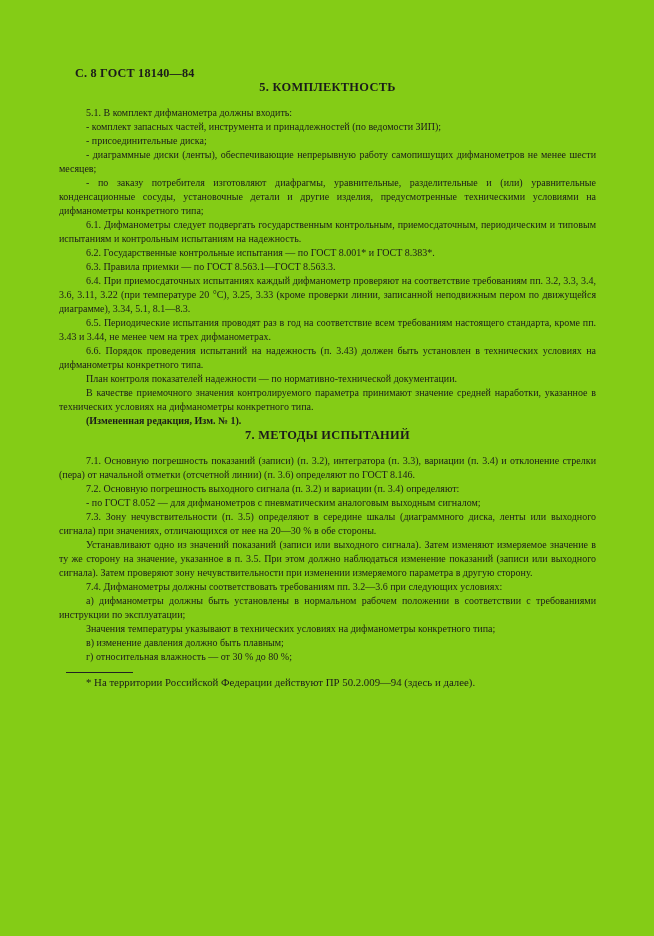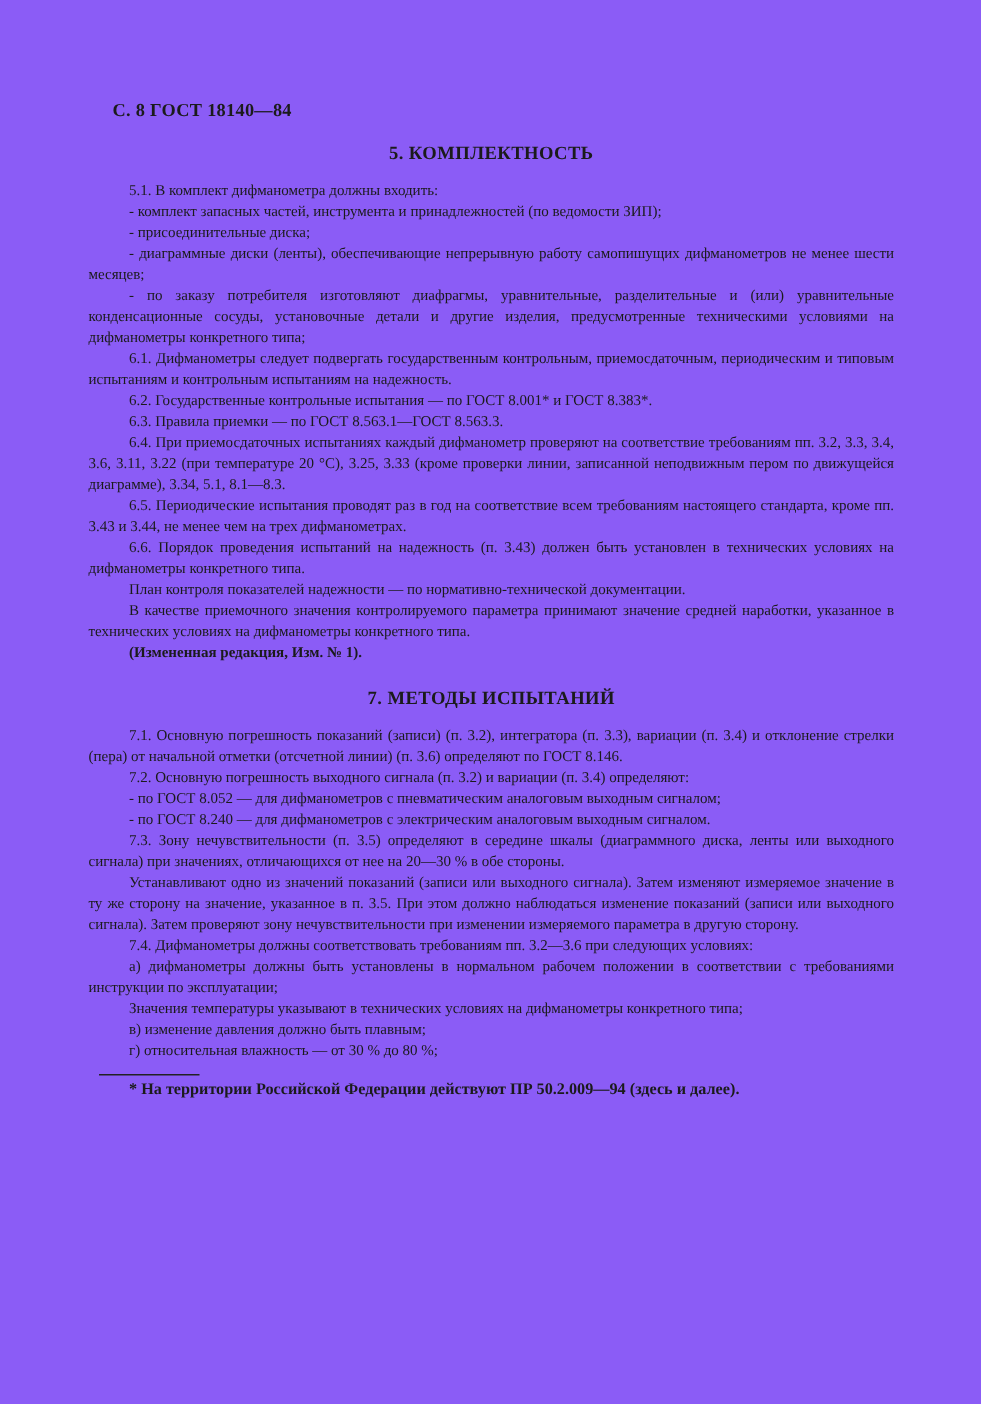--- a/index.html
+++ b/index.html
@@ -8,41 +8,40 @@
     width: 654px;
     height: 936px;
     position: relative;
     font-family: "Liberation Serif", serif;
     color: #1b1b1b;
     overflow: hidden;
   }
   .page {
     position: absolute;
     inset: 0;
-    background: #8b5cf6;
+    background: #84cc16;
   }
   .content {
     position: absolute;
     left: 59px;
     top: 66px;
     width: 537px;
   }
   .doc-header {
     margin-left: 16px;
     font-size: 12.2px;
     line-height: 14px;
     font-weight: bold;
     letter-spacing: 0.2px;
   }
   .section-title {
     text-align: center;
     font-weight: bold;
     font-size: 12.4px;
     line-height: 15px;
-    margin-top: 15px;
     margin-bottom: 11px;
     letter-spacing: 0.3px;
   }
   .para {
     font-size: 10px;
     line-height: 14px;
     text-align: justify;
     text-indent: 27px;
   }
   .para.bold { font-weight: bold; }
@@ -52,21 +51,20 @@
     width: 67px;
     height: 0;
     border-top: 1.5px solid #222222;
   }
   .footnote {
     font-size: 10.8px;
     line-height: 13px;
     text-indent: 27px;
     margin-top: 3px;
     text-align: justify;
-    font-weight: bold;
   }
 </style>
 </head>
 <body>
 
 <div class="page">
   <div class="content">
     <div class="doc-header">С. 8 ГОСТ 18140—84</div>
 
     <div id="doc-body">
@@ -87,21 +85,20 @@
           <p class="para">6.6. Порядок проведения испытаний на надежность (п. 3.43) должен быть установлен в технических условиях на дифманометры конкретного типа.</p>
           <p class="para">План контроля показателей надежности — по нормативно-технической документации.</p>
           <p class="para">В качестве приемочного значения контролируемого параметра принимают значение средней наработки, указанное в технических условиях на дифманометры конкретного типа.</p>
           <p class="para bold">(Измененная редакция, Изм. № 1).</p>
         </div>
         <div class="section-title">7. МЕТОДЫ ИСПЫТАНИЙ</div>
         <div class="section-body">
           <p class="para">7.1. Основную погрешность показаний (записи) (п. 3.2), интегратора (п. 3.3), вариации (п. 3.4) и отклонение стрелки (пера) от начальной отметки (отсчетной линии) (п. 3.6) определяют по ГОСТ 8.146.</p>
           <p class="para">7.2. Основную погрешность выходного сигнала (п. 3.2) и вариации (п. 3.4) определяют:</p>
           <p class="para">- по ГОСТ 8.052 — для дифманометров с пневматическим аналоговым выходным сигналом;</p>
-          <p class="para">- по ГОСТ 8.240 — для дифманометров с электрическим аналоговым выходным сигналом.</p>
           <p class="para">7.3. Зону нечувствительности (п. 3.5) определяют в середине шкалы (диаграммного диска, ленты или выходного сигнала) при значениях, отличающихся от нее на 20—30 % в обе стороны.</p>
           <p class="para">Устанавливают одно из значений показаний (записи или выходного сигнала). Затем изменяют измеряемое значение в ту же сторону на значение, указанное в п. 3.5. При этом должно наблюдаться изменение показаний (записи или выходного сигнала). Затем проверяют зону нечувствительности при изменении измеряемого параметра в другую сторону.</p>
           <p class="para">7.4. Дифманометры должны соответствовать требованиям пп. 3.2—3.6 при следующих условиях:</p>
           <p class="para">а) дифманометры должны быть установлены в нормальном рабочем положении в соответствии с требованиями инструкции по эксплуатации;</p>
           <p class="para">Значения температуры указывают в технических условиях на дифманометры конкретного типа;</p>
           <p class="para">в) изменение давления должно быть плавным;</p>
           <p class="para">г) относительная влажность — от 30 % до 80 %;</p>
         </div>
       </div>
 

